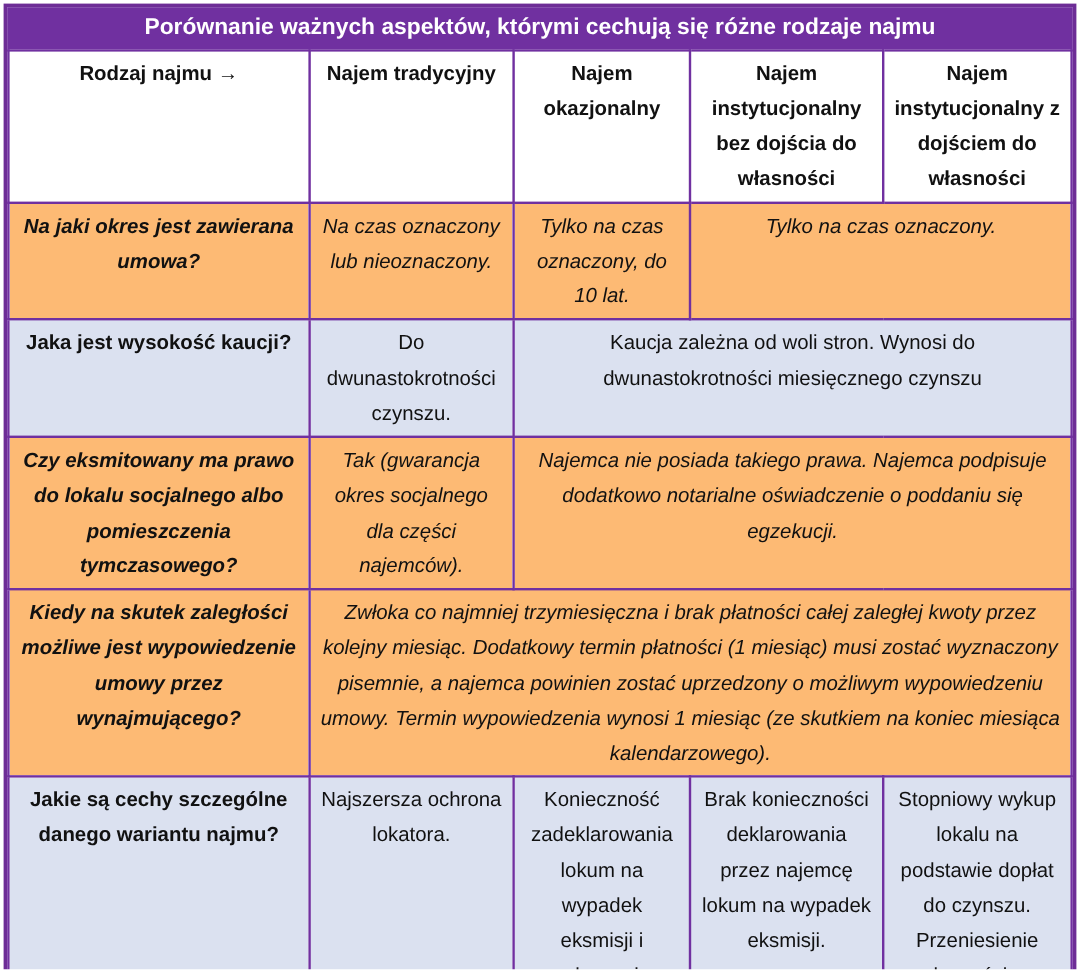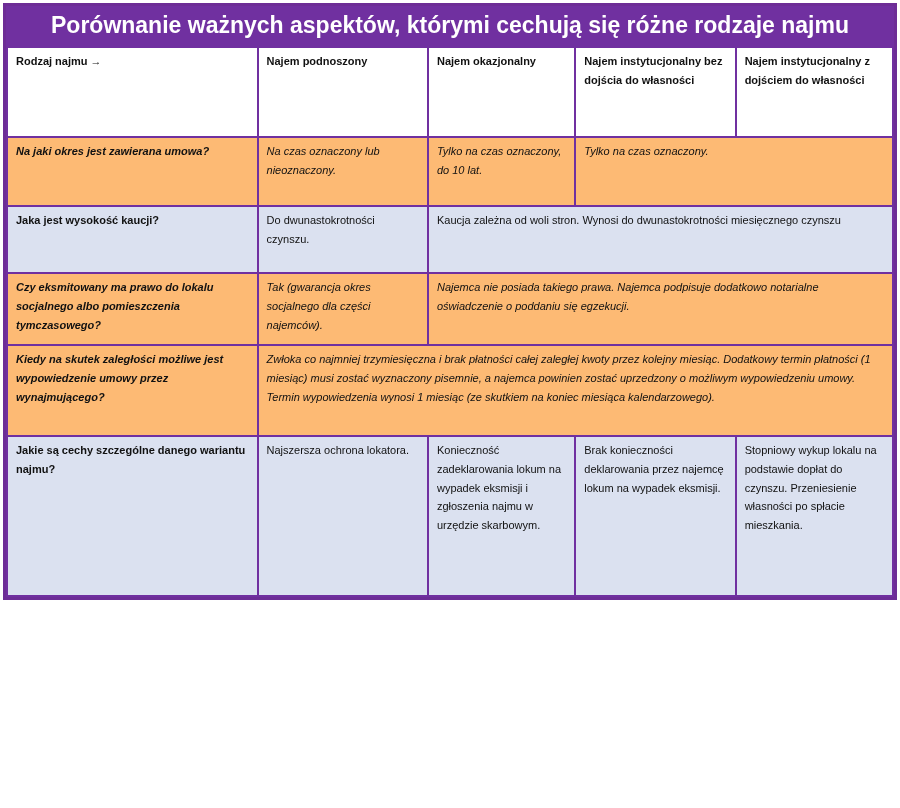--- a/index.html
+++ b/index.html
@@ -18,38 +18,38 @@
   }
   .board {
     border: 3px solid #6d2d96;
     box-sizing: border-box;
     width: 894px;
   }
   .title-bar {
     background: #7030a0;
     color: #ffffff;
     font-weight: bold;
-    font-size: 23px;
+    font-size: 19px;
     text-align: center;
     padding: 5px 4px 6px 4px;
     letter-spacing: 0px;
     line-height: 1.25;
   }
   table.cmp {
     border-collapse: collapse;
     table-layout: fixed;
     width: 100%;
     background: #ffffff;
   }
   table.cmp th, table.cmp td {
     border: 2px solid #7030a0;
     vertical-align: top;
-    text-align: left;
+    text-align: center;
     padding: 4px 8px;
-    font-size: 11px;
+    font-size: 17px;
     line-height: 1.72;
     color: #111111;
     overflow: hidden;
     word-wrap: break-word;
   }
   table.cmp th {
     font-weight: bold;
     background: #ffffff;
   }
   td.q {
@@ -79,21 +79,21 @@
         <col style="width: 250px">
         <col style="width: 170px">
         <col style="width: 147px">
         <col style="width: 160px">
         <col style="width: 157px">
       </colgroup>
 
       <tbody>
           <tr class="hdr">
         <th>Rodzaj najmu →</th>
-        <th>Najem podnoszony</th>
+        <th>Najem tradycyjny</th>
         <th>Najem okazjonalny</th>
         <th>Najem instytucjonalny bez dojścia do własności</th>
         <th>Najem instytucjonalny z dojściem do własności</th>
       </tr>
 
 
       <tr class="wht r1">
         <td class="q">Na jaki okres jest zawierana umowa?</td>
         <td>Na czas oznaczony lub nieoznaczony.</td>
         <td>Tylko na czas oznaczony, do 10 lat.</td>

